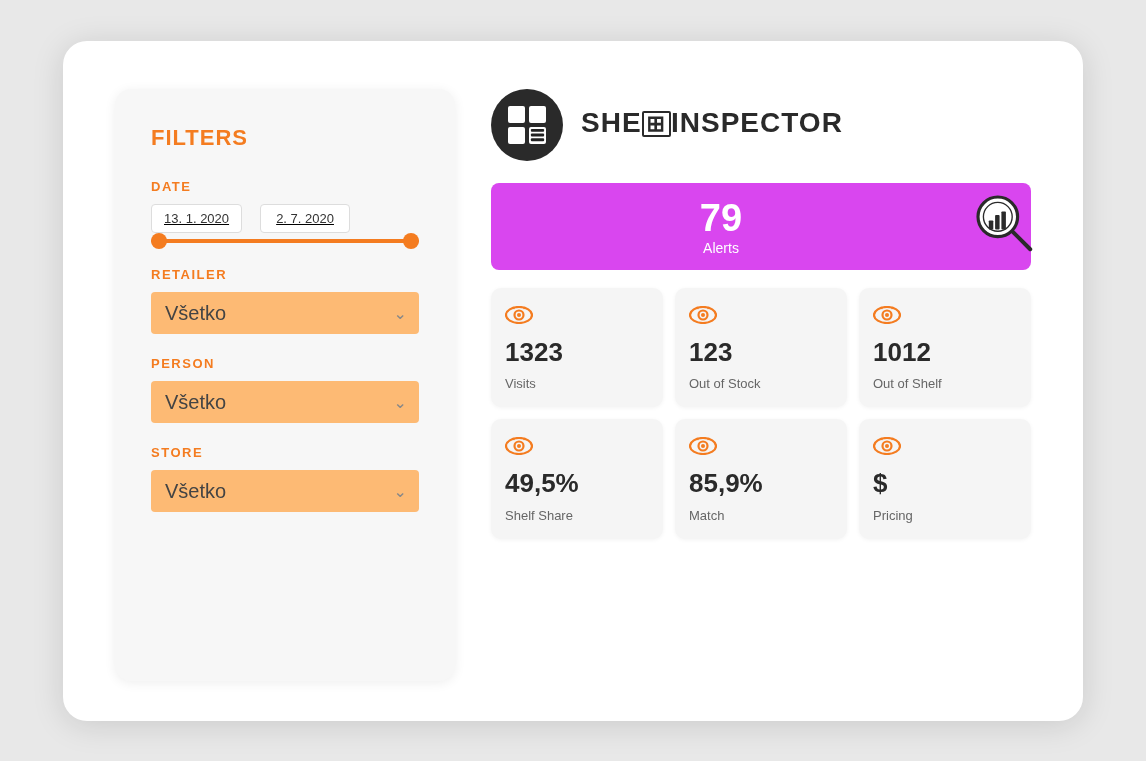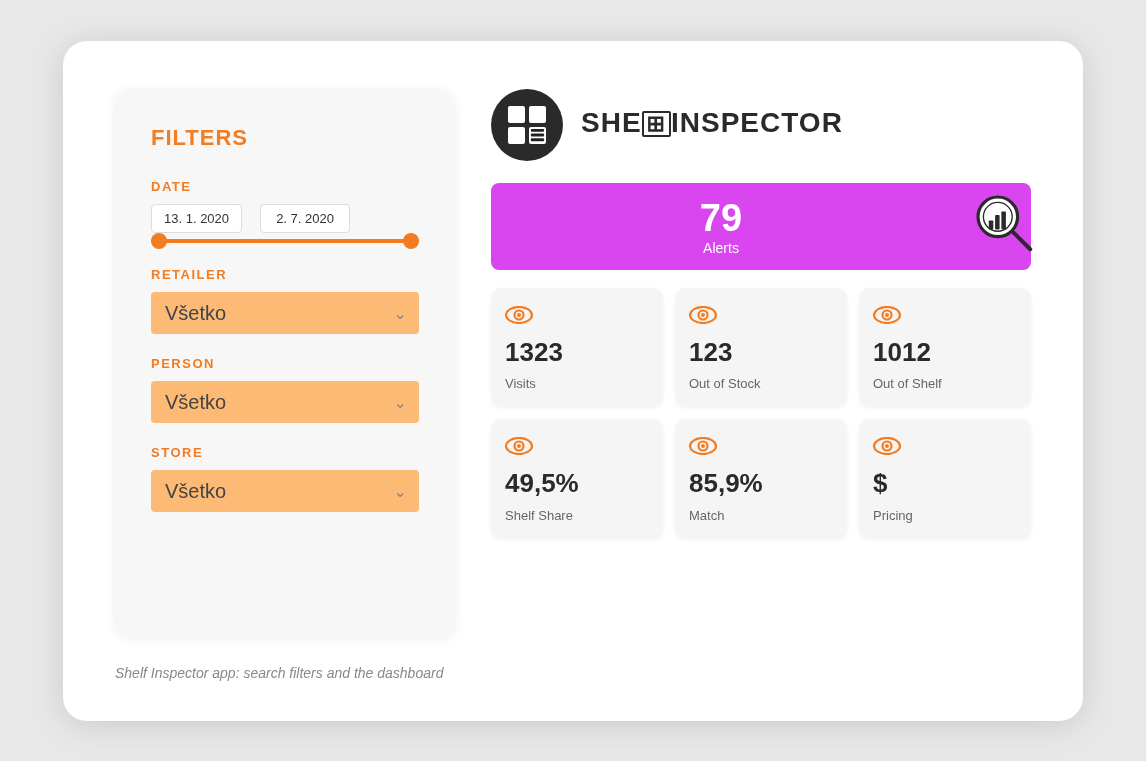--- a/index.html
+++ b/index.html
@@ -57,20 +57,21 @@
       letter-spacing: 1.5px;
       margin-bottom: 10px;
       text-transform: uppercase;
     }
     
     .date-range-row {
       display: flex;
       align-items: center;
       gap: 18px;
       margin-bottom: 6px;
+      text-decoration: underline;
     }
     .date-box {
       background: #fff;
       border: 1px solid #ddd;
       border-radius: 4px;
       padding: 6px 12px;
       font-size: 13px;
       color: #333;
       min-width: 90px;
       text-align: center;
@@ -433,14 +434,13 @@
       <line x1="19" y1="2.5" x2="19.8" y2="1.5" stroke="#f47c20" stroke-width="1.5" stroke-linecap="round"></line>
     </svg></div>
             <div class="stat-value">$</div>
             <div class="stat-name">Pricing</div>
           </div>
         </div>
 
     </div>
   </div>
 
-  <div class="caption">Shelf Inspector app: search filters and the dashboard</div>
 </div>
 
 </body></html>

